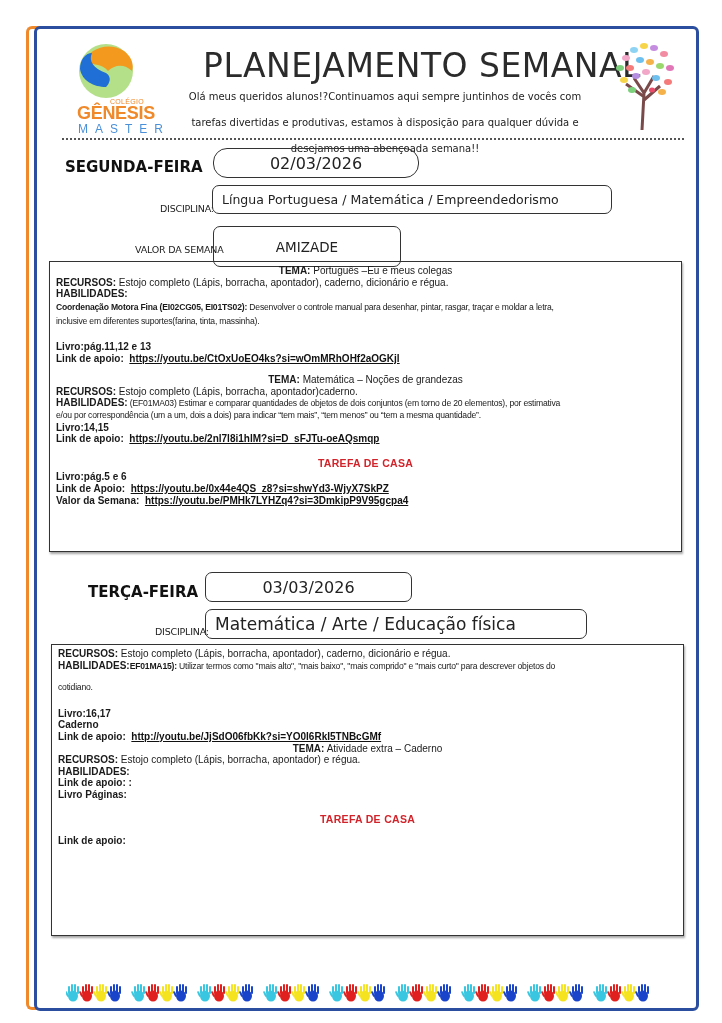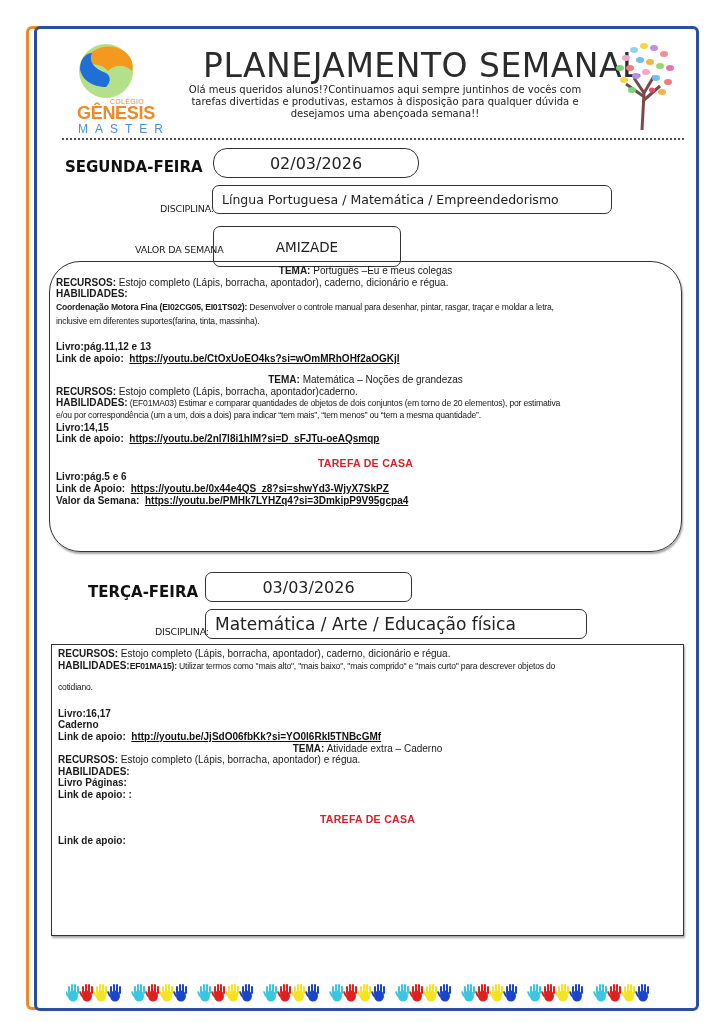--- a/index.html
+++ b/index.html
@@ -8,21 +8,21 @@
   .orange-frame { position: absolute; left: 26px; top: 26px; width: 40px; height: 984px; border: 3px solid #f0892a; border-right: none; border-radius: 6px 0 0 6px; box-sizing: border-box; }
   .blue-frame { position: absolute; left: 34px; top: 26px; width: 665px; height: 985px; border: 3px solid #2b4f9e; border-radius: 6px; box-sizing: border-box; background: #fff; }
 
   .logo { position: absolute; left: 72px; top: 40px; width: 84px; height: 92px; }
   .logo-circle { position: absolute; left: 6px; top: 3px; width: 56px; height: 56px; }
   .logo-colegio { position: absolute; left: 38px; top: 58px; font-size: 7px; color: #f0892a; font-family: "Liberation Sans", sans-serif; letter-spacing: 0.3px; }
   .logo-genesis { position: absolute; left: 5px; top: 63px; font-size: 18px; font-weight: bold; color: #f0892a; font-family: "Liberation Sans", sans-serif; letter-spacing: -0.3px; }
   .logo-master { position: absolute; left: 6px; top: 82px; font-size: 12px; color: #4a90d9; letter-spacing: 7px; font-family: "Liberation Sans", sans-serif; }
 
   .title { position: absolute; left: 203px; top: 46px; font-size: 33px; color: #2b2b2b; font-family: "DejaVu Sans", sans-serif; font-weight: normal; letter-spacing: 0.5px; }
-  .intro { position: absolute; left: 176px; top: 84px; width: 418px; font-size: 10px; line-height: 12px; text-align: center; font-family: "DejaVu Sans", sans-serif; color: #222; }
+  .intro { position: absolute; left: 176px; top: 84px; width: 418px; font-size: 10px; line-height: 26px; text-align: center; font-family: "DejaVu Sans", sans-serif; color: #222; }
   .tree { position: absolute; left: 612px; top: 38px; width: 66px; height: 92px; }
 
   .dotted { position: absolute; left: 62px; top: 138px; width: 622px; border-top: 2px dotted #555; height: 0; }
 
   .day-label { position: absolute; font-weight: bold; font-size: 15px; font-family: "DejaVu Sans", sans-serif; color: #111; }
   .field-box { position: absolute; border: 1.3px solid #333; border-radius: 7px; box-sizing: border-box; font-family: "DejaVu Sans", sans-serif; color: #222; display: flex; align-items: center; }
   .small-label { position: absolute; font-size: 9.5px; color: #222; font-family: "DejaVu Sans", sans-serif; letter-spacing: -0.2px; padding-left: 25px; }
 
   .content-box { position: absolute; border: 1.3px solid #333; box-sizing: border-box; box-shadow: 1px 2px 2px rgba(0,0,0,0.35); font-family: "Liberation Sans", sans-serif; font-size: 10px; line-height: 11.6px; color: #1a1a1a; padding: 3px 6px; }
   .line { white-space: nowrap; }
@@ -86,21 +86,21 @@
 </div>
 <div class="small-label" style="left:135px; top:203px;">DISCIPLINA:</div>
 <div class="field-box" style="left:212px; top:185px; width:400px; height:29px; padding-left:9px; font-size:12.5px;">
   <span>Língua Portuguesa / Matemática / Empreendedorismo</span>
 </div>
 <div class="small-label" style="left:110px; top:244px;">VALOR DA SEMANA</div>
 <div class="field-box" style="left:213px; top:226px; width:188px; height:41px; justify-content:center; font-size:13.5px;">
   <span>AMIZADE</span>
 </div>
 
-<div class="content-box" style="left:49px; top:261px; width:633px; height:291px;border-radius:31px;">
+<div class="content-box" style="left:49px; top:261px; width:633px; height:291px;">
   <div class="line center"><b>TEMA:</b> <span>Português –Eu e meus  colegas</span></div>
   <div class="line"><b>RECURSOS:</b> <span>Estojo completo (Lápis, borracha, apontador), caderno, dicionário e régua.</span></div>
   <div class="line b">HABILIDADES:</div>
   <div class="line small" style="margin-top:2px;"><b>Coordenação  Motora Fina (EI02CG05, EI01TS02):</b><span> Desenvolver o controle manual para desenhar, pintar, rasgar, traçar e moldar a letra,</span></div>
   <div class="line small" style="margin-top:3px;">inclusive em diferentes suportes(farina, tinta, massinha).</div>
   <div style="height:13px;"></div>
   <div class="line b">Livro:pág.11,12  e 13</div>
   <div class="line"><b>Link de apoio:</b>&nbsp; <a class="link">https://youtu.be/CtOxUoEO4ks?si=wOmMRhOHf2aOGKjl</a></div>
   <div style="height:10px;"></div>
   <div class="line center"><b>TEMA:</b> <span>Matemática – Noções de grandezas</span></div>
@@ -129,22 +129,22 @@
   <div class="line"><b>RECURSOS:</b> <span>Estojo completo (Lápis, borracha, apontador), caderno, dicionário e régua.</span></div>
   <div class="line"><b>HABILIDADES:</b><b class="small">EF01MA15):</b><span class="small">  Utilizar termos como "mais alto", "mais baixo", "mais comprido" e "mais curto" para descrever objetos do</span></div>
   <div class="line small" style="margin-top:10px;">cotidiano.</div>
   <div style="height:14px;"></div>
   <div class="line b">Livro:16,17</div>
   <div class="line b">Caderno</div>
   <div class="line"><b>Link de apoio:</b>&nbsp; <a class="link">http://youtu.be/JjSdO06fbKk?si=YO0l6RkI5TNBcGMf</a></div>
   <div class="line center"><b>TEMA:</b> <span>Atividade extra – Caderno</span></div>
   <div class="line"><b>RECURSOS:</b> <span>Estojo completo (Lápis, borracha, apontador) e régua.</span></div>
   <div class="line b">HABILIDADES:</div>
+  <div class="line b">Link de apoio: :</div>
   <div class="line b">Livro Páginas:</div>
-  <div class="line b">Link de apoio: :</div>
   <div style="height:13px;"></div>
   <div class="line center red">TAREFA  DE CASA</div>
   <div class="line b" style="margin-top:10px;"><span>Link de apoio:</span></div>
 </div>
 
 <svg class="hands" viewBox="0 0 600 20">
   <defs>
     <g id="hand">
       <ellipse cx="7" cy="13" rx="5" ry="5.5"></ellipse>
       <rect x="2" y="3" width="2" height="8" rx="1"></rect>

